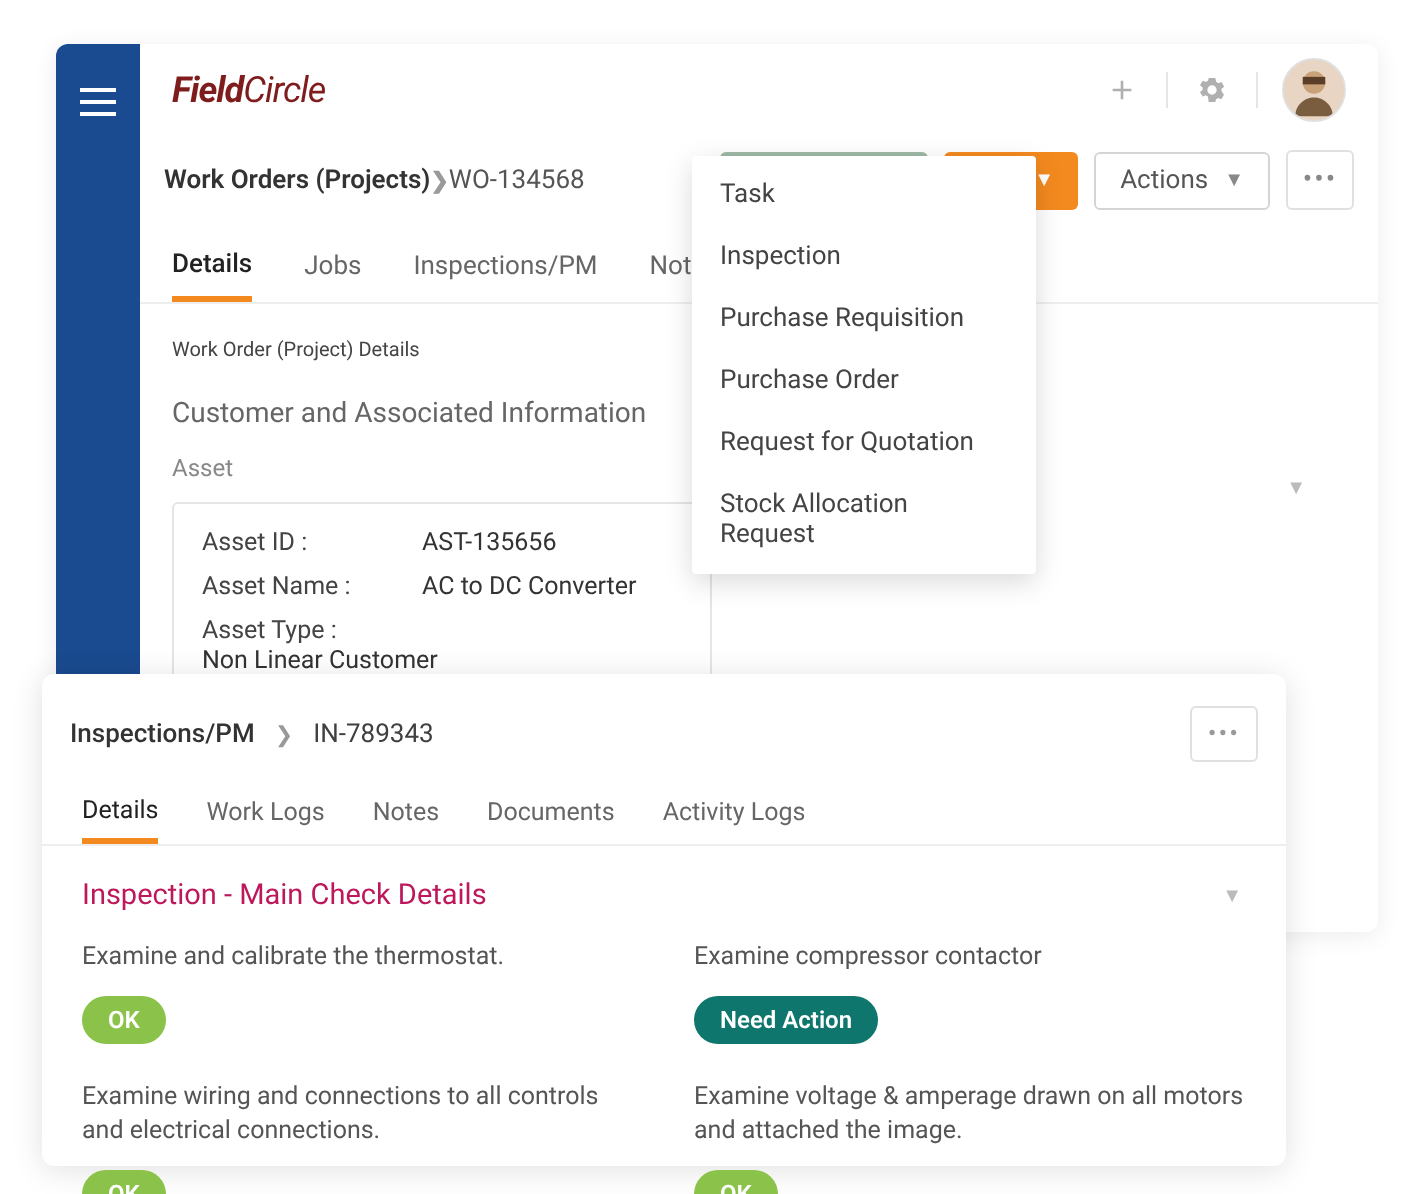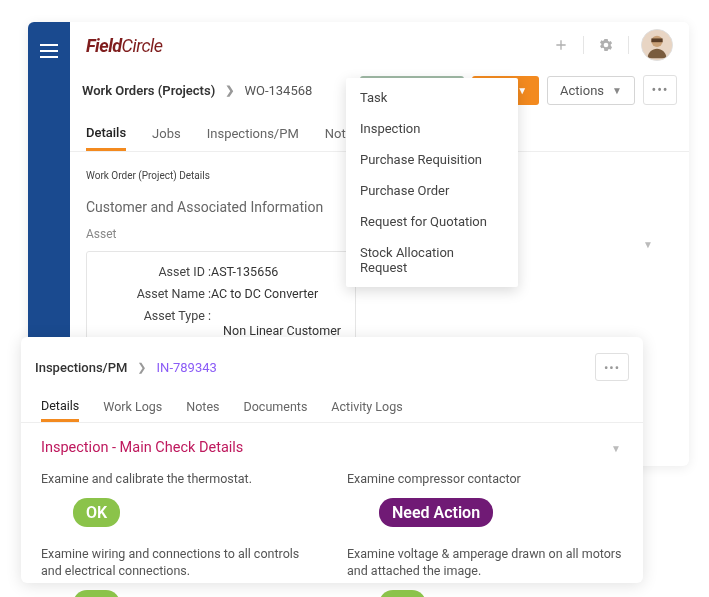--- a/index.html
+++ b/index.html
@@ -118,21 +118,20 @@
   align-items: center;
   padding-left: 12px;
   gap: 10px;
 }
 .breadcrumb {
   font-size: 13px;
   color: #333;
   font-weight: 600;
   display: flex;
   align-items: center;
-  gap: 10px;
 }
 .breadcrumb .chevron {
   color: #999;
   font-size: 11px;
 }
 .breadcrumb .wo-id {
   font-weight: 400;
   color: #555;
 }
 .breadcrumb-actions {
@@ -236,21 +235,20 @@
 .field-label {
   font-size: 12px;
   color: #888;
   margin-bottom: 10px;
 }
 .asset-box {
   border: 1px solid #e5e5e5;
   border-radius: 3px;
   padding: 12px 14px;
   width: 270px;
-  text-align: right;
 }
 .asset-row {
   display: flex;
   font-size: 12.5px;
   color: #333;
   margin-bottom: 7px;
 }
 .asset-row:last-child { margin-bottom: 0; flex-direction: column; }
 .asset-row .k { width: 110px; color: #444; }
 .asset-row .v { color: #333; }
@@ -296,21 +294,21 @@
 .sub-breadcrumb {
   padding: 16px 14px 10px 14px;
   font-size: 13px;
   color: #333;
   display: flex;
   align-items: center;
   gap: 10px;
 }
 .sub-breadcrumb .main { font-weight: 500; }
 .sub-breadcrumb .chevron { color: #999; font-size: 11px; }
-.sub-breadcrumb .id { color: #8b5cf6; font-weight: 400; }
+.sub-breadcrumb .id { color: #404040; font-weight: 400; }
 .sub-more {
   margin-left: auto;
   border: 1px solid #e0e0e0;
   width: 34px;
   height: 28px;
   border-radius: 3px;
   display: flex;
   align-items:center;
   justify-content:center;
   color:#999;
@@ -360,29 +358,28 @@
 .check-item {
   font-size: 12.5px;
   color: #555;
 }
 .check-text {
   margin-bottom: 10px;
   line-height: 1.4;
 }
 .badge {
   display: inline-block;
-  font-size: 16px;
+  font-size: 12px;
   font-weight: 600;
   padding: 5px 13px;
   border-radius: 14px;
   color: #fff;
-  margin-left: 32px;
 }
 .badge.ok { background: #8bc34a; }
-.badge.need { background: #701a75; }
+.badge.need { background: #0f766e; }
 </style>
 </head>
 <body>
 
 <div class="main-window">
 
   <div class="sidebar">
     <div class="hamburger">
       <span></span>
         <span></span>

